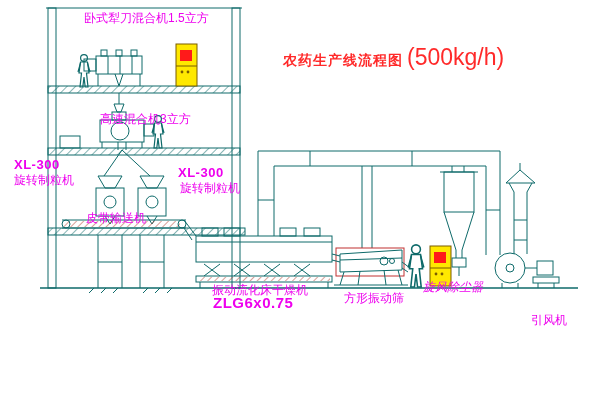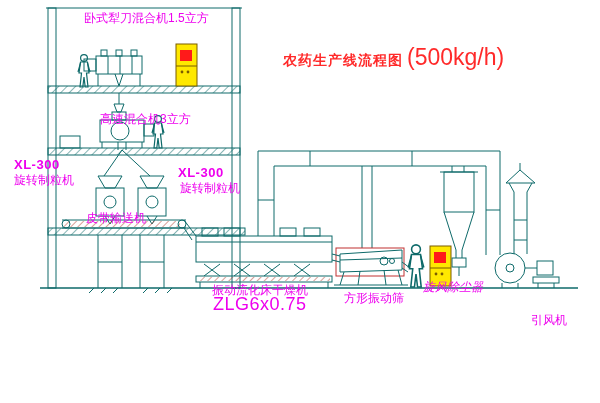--- a/index.html
+++ b/index.html
@@ -4,21 +4,21 @@
 <style>
   html,body{margin:0;padding:0;background:#fff;}
   .canvas{
     position:relative;width:600px;height:403px;background:#ffffff;
     overflow:hidden;font-family:"Liberation Sans", sans-serif;
   }
   svg{position:absolute;left:0;top:0;}
   .lbl{position:absolute;color:#ee00ee;white-space:nowrap;line-height:1;}
   .lbl-sm{font-size:12px;}
   .lbl-md{font-size:13px;font-weight:bold;letter-spacing:0.5px;}
-  .lbl-lg{font-size:18px;font-weight:normal;letter-spacing:0.5px;}
+  .lbl-lg{font-size:15px;font-weight:bold;letter-spacing:0.5px;}
   .title-row{position:absolute;left:283px;top:44px;display:flex;align-items:center;color:#ff2a2a;}
   .title-cn{font-size:14px;font-weight:bold;letter-spacing:1px;margin-top:6px;}
   .title-cap{font-size:23px;font-weight:400;margin-left:4px;}
 </style>
 </head>
 <body>
 
 <div class="canvas">
 
 <svg width="600" height="403" viewBox="0 0 600 403">

